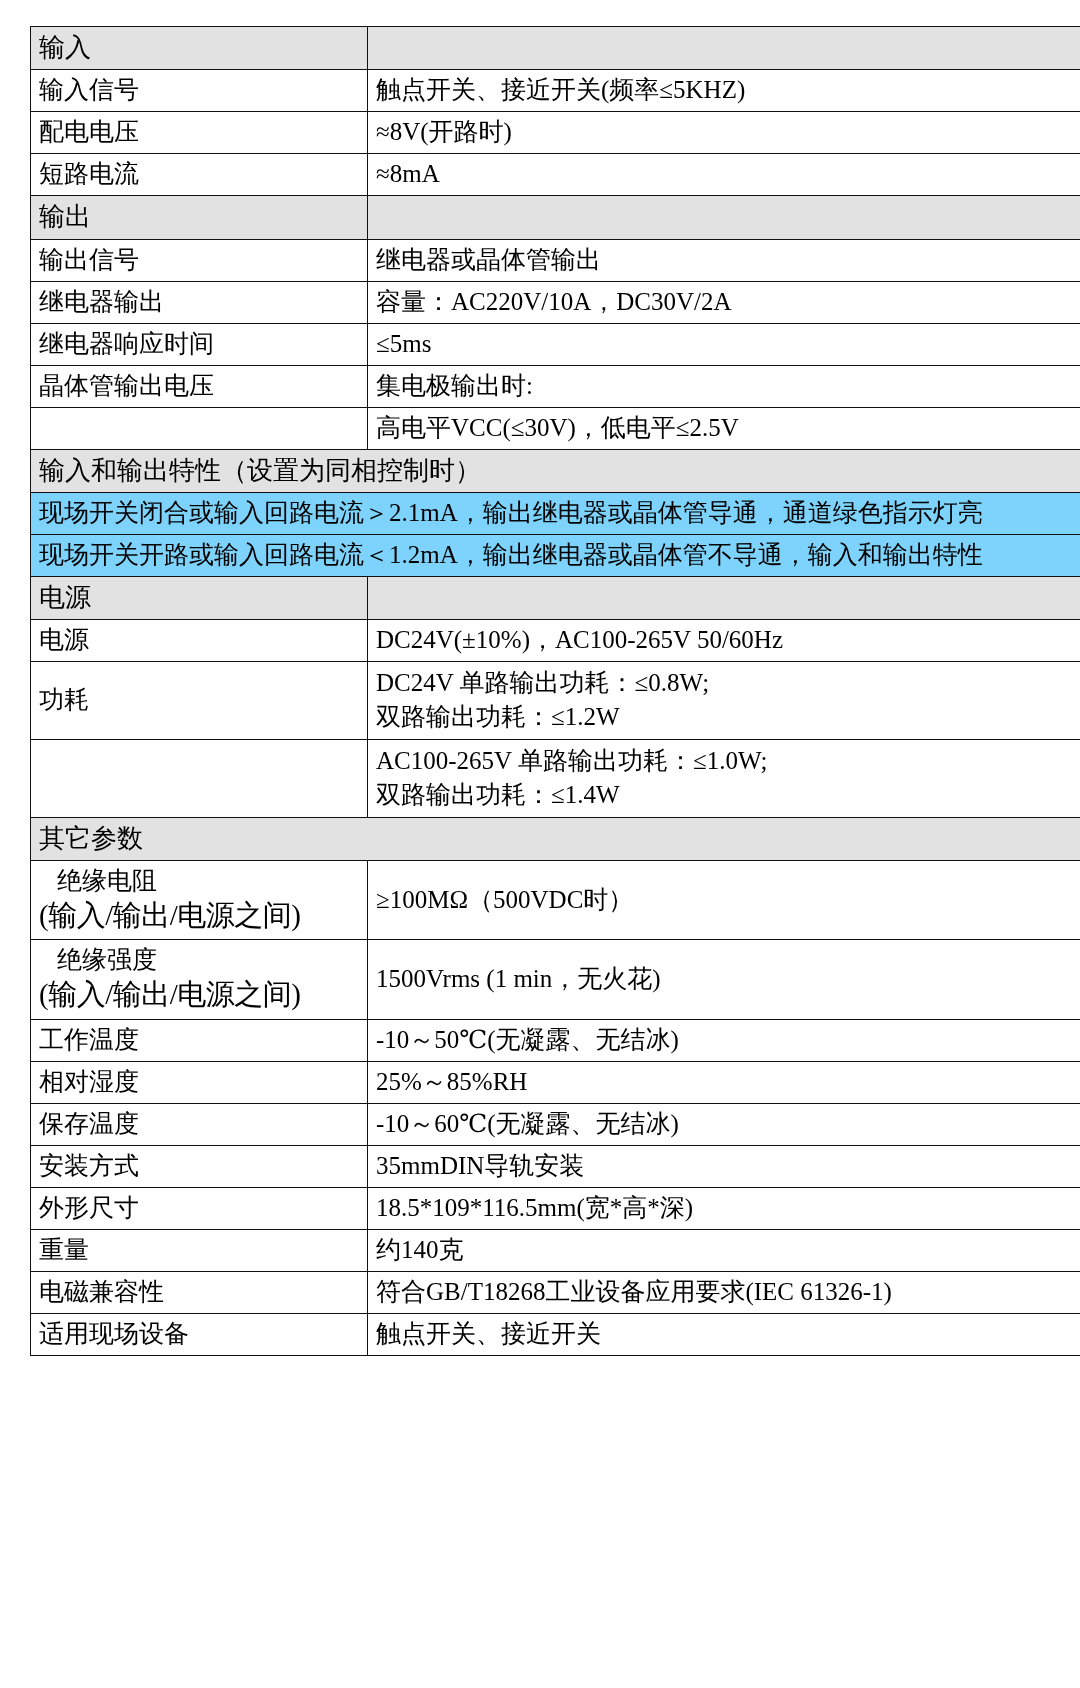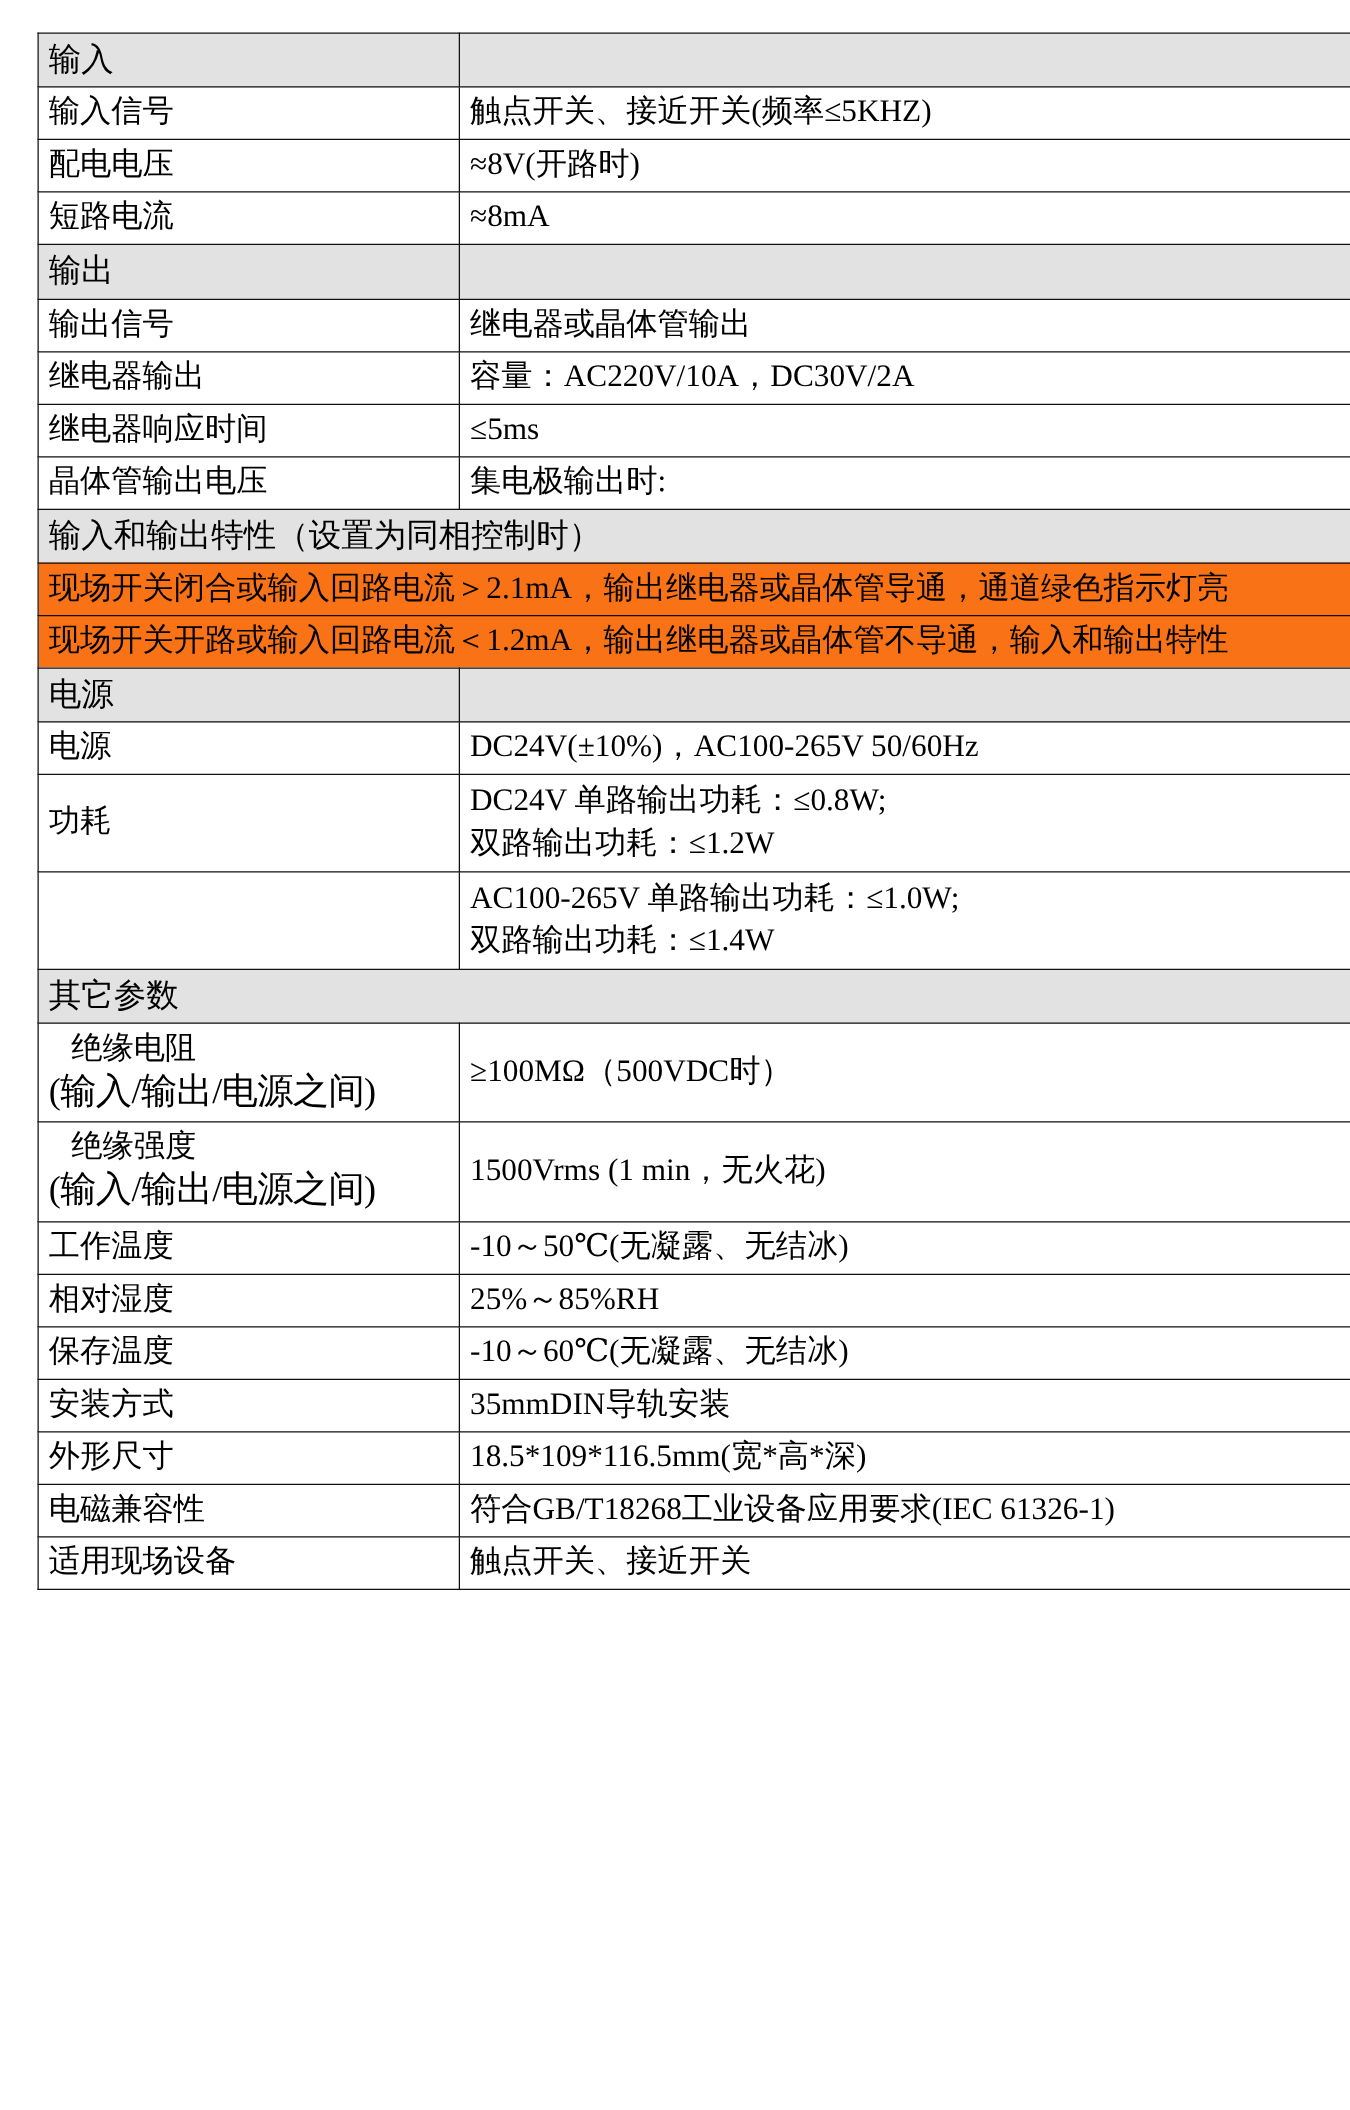--- a/index.html
+++ b/index.html
@@ -42,21 +42,21 @@
     width: 696px;
   }
   tr.section td {
     background: #e2e2e2;
     font-size: 26px;
   }
   tr.section td.value {
     background: #e2e2e2;
   }
   td.wide {
-    background: #f97316;
+    background: #7dd3fc;
   }
   .two-line {
     display: block;
     margin-left: 18px;
   }
   .sub {
     display: block;
     font-size: 29px;
     letter-spacing: -0.5px;
   }
@@ -103,20 +103,24 @@
         <td class="value">容量：AC220V/10A，DC30V/2A</td>
       </tr>
       <tr>
         <td class="label">继电器响应时间</td>
         <td class="value">≤5ms</td>
       </tr>
       <tr>
         <td class="label">晶体管输出电压</td>
         <td class="value">集电极输出时:</td>
       </tr>
+      <tr>
+        <td class="label"></td>
+        <td class="value">高电平VCC(≤30V)，低电平≤2.5V</td>
+      </tr>
       <tr class="section">
         <td class="wide" colspan="2" style="background:#e2e2e2">输入和输出特性（设置为同相控制时）</td>
       </tr>
       <tr>
         <td class="wide" colspan="2">现场开关闭合或输入回路电流＞2.1mA，输出继电器或晶体管导通，通道绿色指示灯亮</td>
       </tr>
       <tr>
         <td class="wide" colspan="2">现场开关开路或输入回路电流＜1.2mA，输出继电器或晶体管不导通，输入和输出特性</td>
       </tr>
       <tr class="section">
@@ -170,20 +174,24 @@
         <td class="label">保存温度</td>
         <td class="value">-10～60℃(无凝露、无结冰)</td>
       </tr>
       <tr>
         <td class="label">安装方式</td>
         <td class="value">35mmDIN导轨安装</td>
       </tr>
       <tr>
         <td class="label">外形尺寸</td>
         <td class="value">18.5*109*116.5mm(宽*高*深)</td>
+      </tr>
+      <tr>
+        <td class="label">重量</td>
+        <td class="value">约140克</td>
       </tr>
       <tr>
         <td class="label">电磁兼容性</td>
         <td class="value small-text">符合GB/T18268工业设备应用要求(IEC 61326-1)</td>
       </tr>
       <tr>
         <td class="label">适用现场设备</td>
         <td class="value">触点开关、接近开关</td>
       </tr>
     </tbody>

